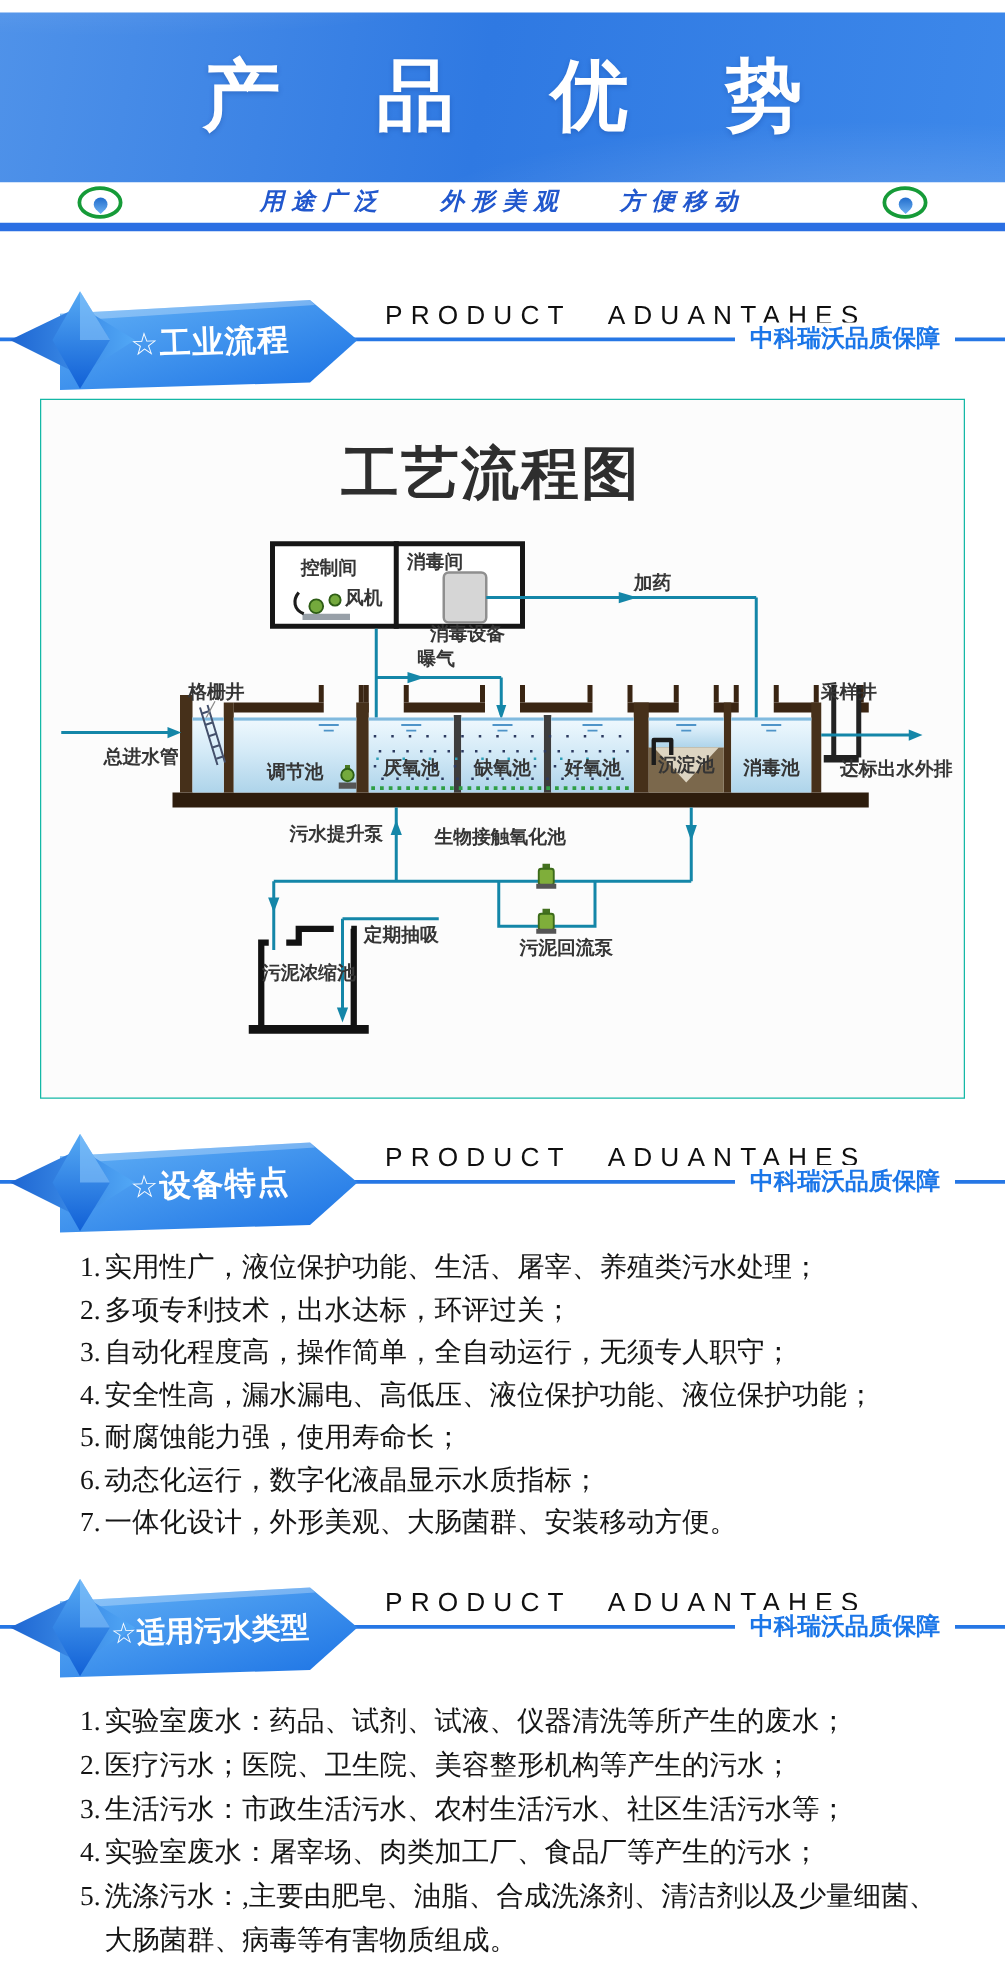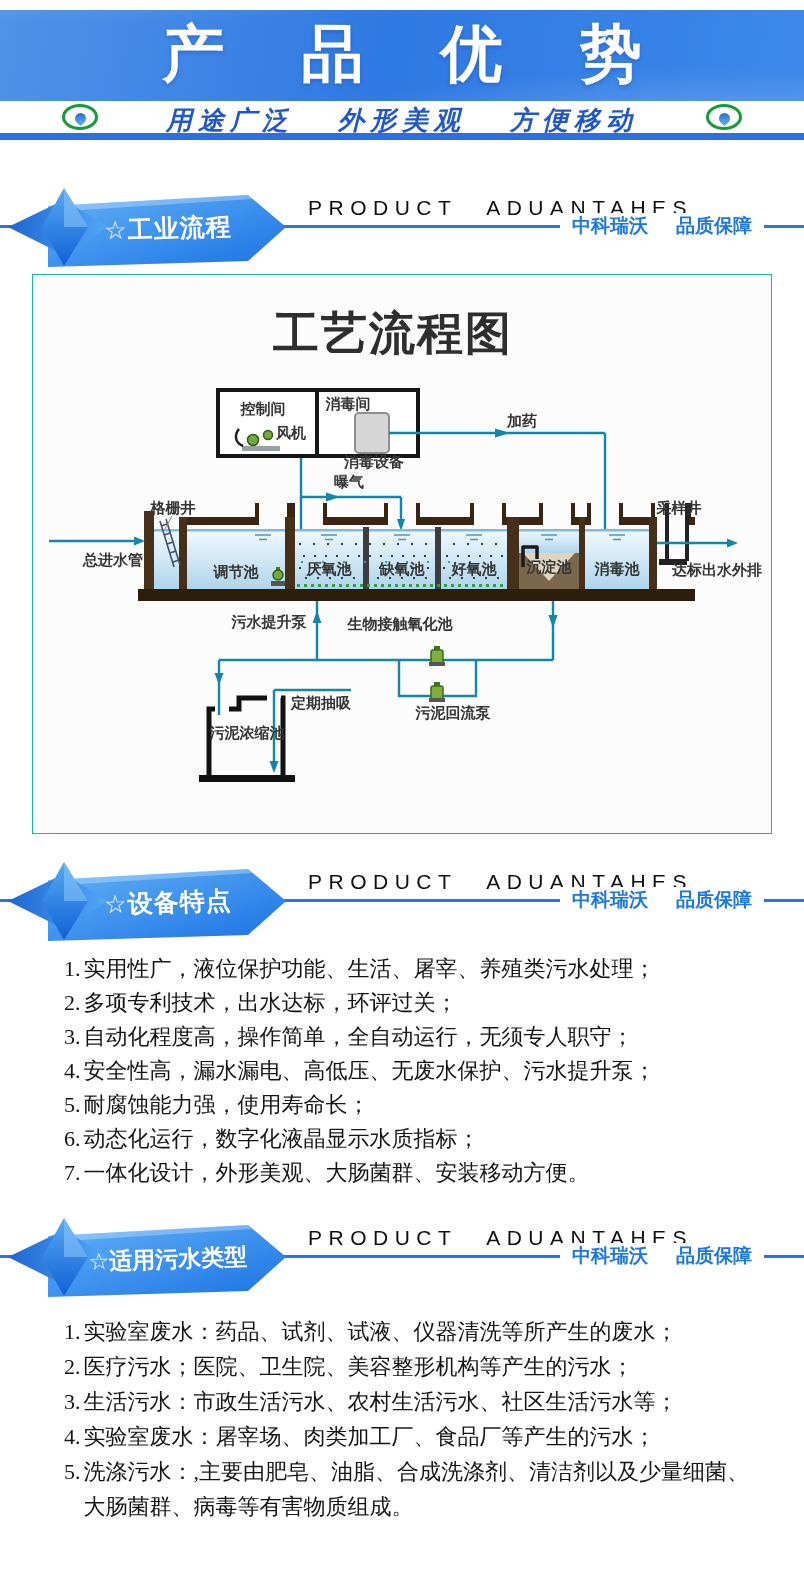--- a/index.html
+++ b/index.html
@@ -5,21 +5,21 @@
   * { box-sizing: border-box; }
   html,body { margin:0; padding:0; }
   body {
     width:804px; height:1586px; background:#ffffff; overflow:hidden;
     font-family:"Liberation Sans","DejaVu Sans",sans-serif; position:relative;
   }
 
   
   .top-gap { height:10px; background:#fff; }
   .hero {
-    height:91px; position:relative; overflow:hidden;
+    height:136px; position:relative; overflow:hidden;
     background:
       radial-gradient(90% 120% at 88% 130%, rgba(255,255,255,.22), rgba(255,255,255,0) 55%),
       radial-gradient(80% 90% at 12% -40%, rgba(255,255,255,.20), rgba(255,255,255,0) 60%),
       linear-gradient(100deg,#4f92e9 0%,#2f79e2 48%,#3d88ea 100%);
   }
   .hero-title {
     position:absolute; left:0; right:0; top:50%; transform:translateY(-52%);
     text-align:center; color:#fff; font-size:62px; font-weight:bold;
     letter-spacing:30px; text-indent:30px; white-space:nowrap;
     text-shadow:0 2px 4px rgba(10,50,130,.28);
@@ -30,37 +30,37 @@
     border:3px solid #169b38; border-radius:50%;
     display:flex; align-items:center; justify-content:center;
   }
   .logo.left { left:62px; } .logo.right { right:62px; }
   .drop {
     width:11px; height:11px; background:linear-gradient(135deg,#6fb2f2,#1461c6);
     border-radius:0 50% 50% 50%; transform:rotate(-135deg); margin-top:2px;
   }
   .sub-items {
     position:absolute; left:0; right:0; top:2px; text-align:center;
-    color:#2157cd; font-size:26px; font-weight:bold; font-style:italic; white-space:nowrap;
+    color:#2157cd; font-size:19px; font-weight:bold; font-style:italic; white-space:nowrap;
   }
   .sub-items span { margin:0 22px; letter-spacing:6px; }
   .blue-bar { height:7px; background:#2b6fe3; }
 
   
   .sec-head { position:relative; height:84px; width:804px; }
   .sec-head .rule { position:absolute; left:0; right:0; top:41px; height:3px; background:#2677e5; }
   .sec-head svg.ribbon { position:absolute; left:2px; top:1px; }
   .sec-head .eyebrow {
     position:absolute; left:308px; top:12px; color:#0f0f0f;
     font-size:21px; font-weight:400; letter-spacing:6.5px; word-spacing:18px; white-space:nowrap;
   }
   .sec-head .brand {
     position:absolute; right:40px; top:50%; transform:translateY(-50%);
     background:#fff; padding:0 12px; color:#1b76e8; font-weight:bold; font-size:19px;
-    display:flex; gap:28px; white-space:nowrap;
+    display:flex; white-space:nowrap;
   }
 
   
   .panel {
     width:740px; height:560px; margin:6px 0 0 32px; background:#fcfcfc;
     border:1px solid #14b8a6; position:relative;
   }
   .panel svg { display:block; }
   .dlabel { font-size:15px; font-weight:600; fill:#353535; }
   .dtitle { font-size:46px; font-weight:bold; fill:#2e2e2e; letter-spacing:2px; }
@@ -345,21 +345,21 @@
   <div class="row">
       <span class="num">2.</span>
       <span class="txt">多项专利技术，出水达标，环评过关；</span>
     </div>
   <div class="row">
       <span class="num">3.</span>
       <span class="txt">自动化程度高，操作简单，全自动运行，无须专人职守；</span>
     </div>
   <div class="row">
       <span class="num">4.</span>
-      <span class="txt">安全性高，漏水漏电、高低压、无废水保护、污水提升泵；</span>
+      <span class="txt">安全性高，漏水漏电、高低压、液位保护功能、液位保护功能；</span>
     </div>
   <div class="row">
       <span class="num">5.</span>
       <span class="txt">耐腐蚀能力强，使用寿命长；</span>
     </div>
   <div class="row">
       <span class="num">6.</span>
       <span class="txt">动态化运行，数字化液晶显示水质指标；</span>
     </div>
   <div class="row">

